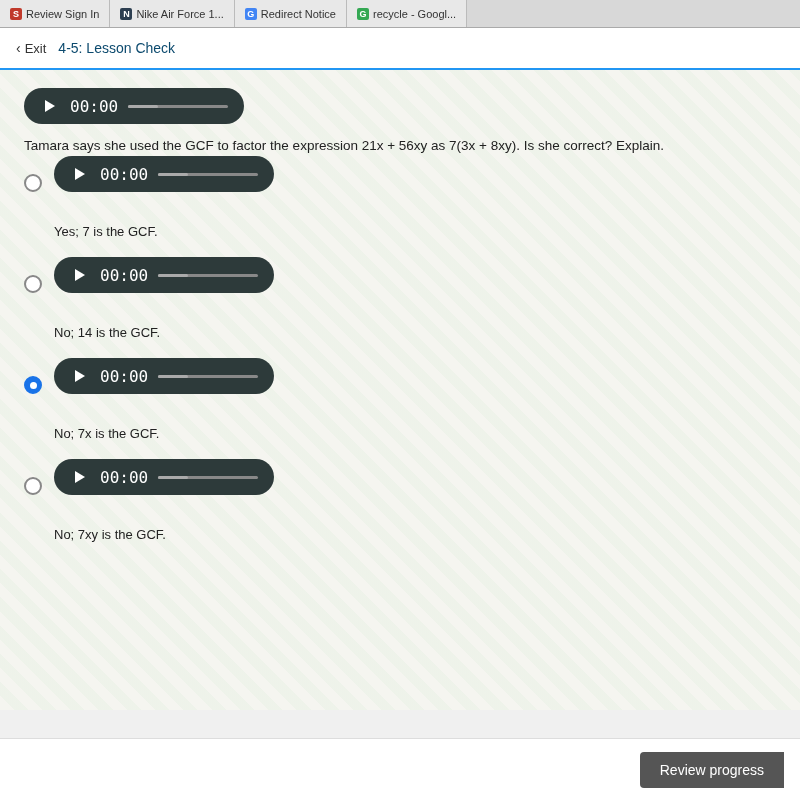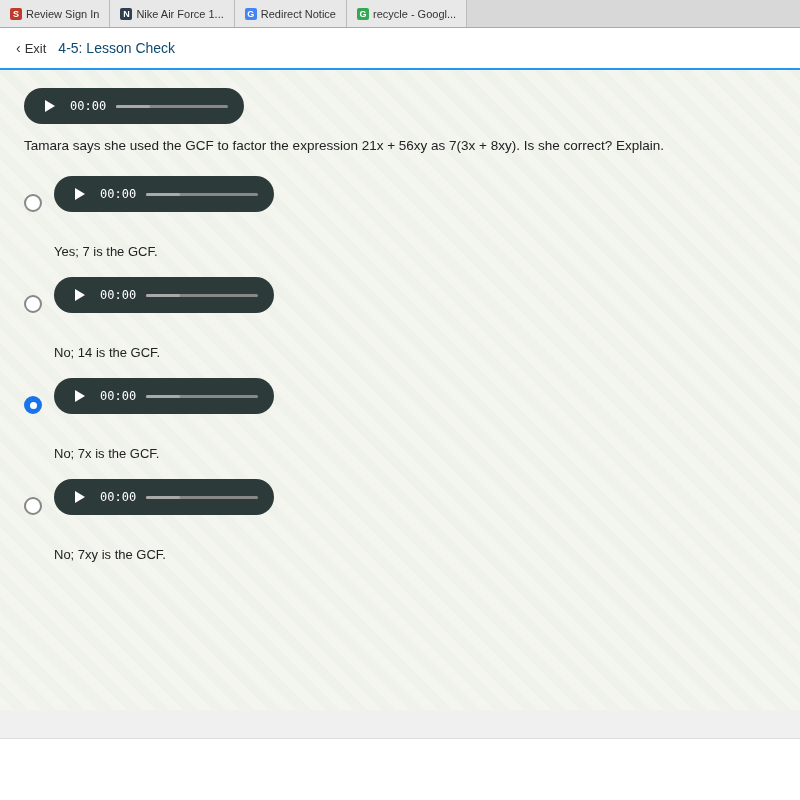--- a/index.html
+++ b/index.html
@@ -115,42 +115,41 @@
     }
     .play-triangle {
       width: 0;
       height: 0;
       border-style: solid;
       border-width: 6px 0 6px 10px;
       border-color: transparent transparent transparent white;
     }
     .time-display {
       color: white;
-      font-size: 12px;
+      font-size: 16px;
       font-family: monospace;
     }
     .progress-bar-track {
       flex: 1;
       height: 3px;
       background: #888;
       border-radius: 2px;
       position: relative;
     }
     .progress-bar-fill {
       height: 100%;
       background: #aaa;
       border-radius: 2px;
       width: 30%;
     }
 
     
     .question-text {
       font-size: 13.5px;
       color: #222;
-      margin-bottom: 20px;
       line-height: 1.5;
       max-width: 750px;
     }
 
     
     .answer-option {
       display: flex;
       align-items: flex-start;
       gap: 12px;
       margin-bottom: 18px;
@@ -353,13 +352,14 @@
           </div>
         </div>
         <span class="option-label">No; 7xy is the GCF.</span>
       </div>
     </div>
 
   </div>
 </div>
 
 <div class="footer">
+  <button class="review-progress-btn">Review progress</button>
 </div>
 
 </body></html>

